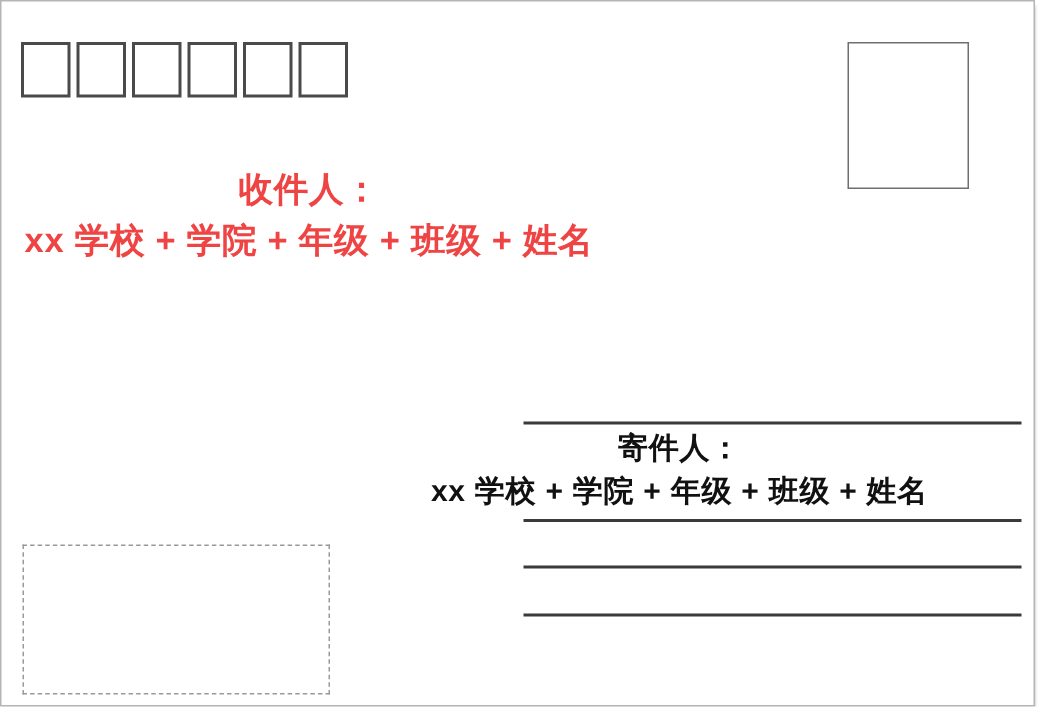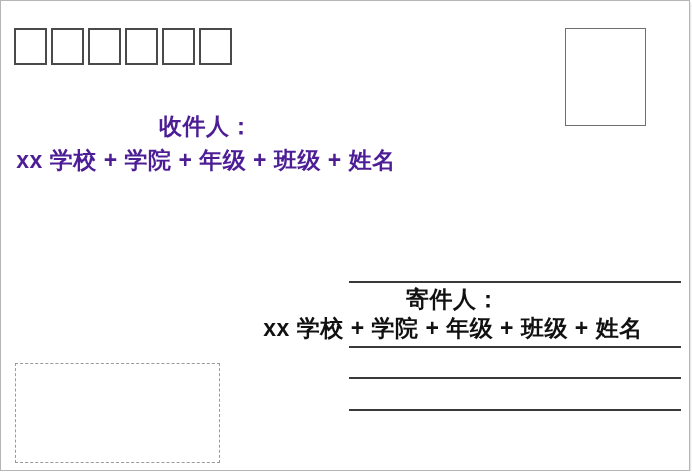--- a/index.html
+++ b/index.html
@@ -47,37 +47,37 @@
     background: #ffffff;
   }
 
   
   .recipient-block {
     position: absolute;
     left: 0px;
     top: 108px;
     width: 410px;
     text-align: center;
-    color: #4c1d95;
+    color: #ef4444;
     font-weight: bold;
     font-size: 23px;
     line-height: 34px;
     letter-spacing: 0.5px;
   }
 
   
   .sender-block {
     position: absolute;
     left: 262px;
     top: 284px;
     width: 380px;
     text-align: center;
     color: #111;
     font-weight: bold;
-    font-size: 23px;
+    font-size: 20px;
     line-height: 29px;
     letter-spacing: 0.5px;
   }
 
   
   .sender-line {
     position: absolute;
     left: 348px;
     width: 332px;
     height: 0;

